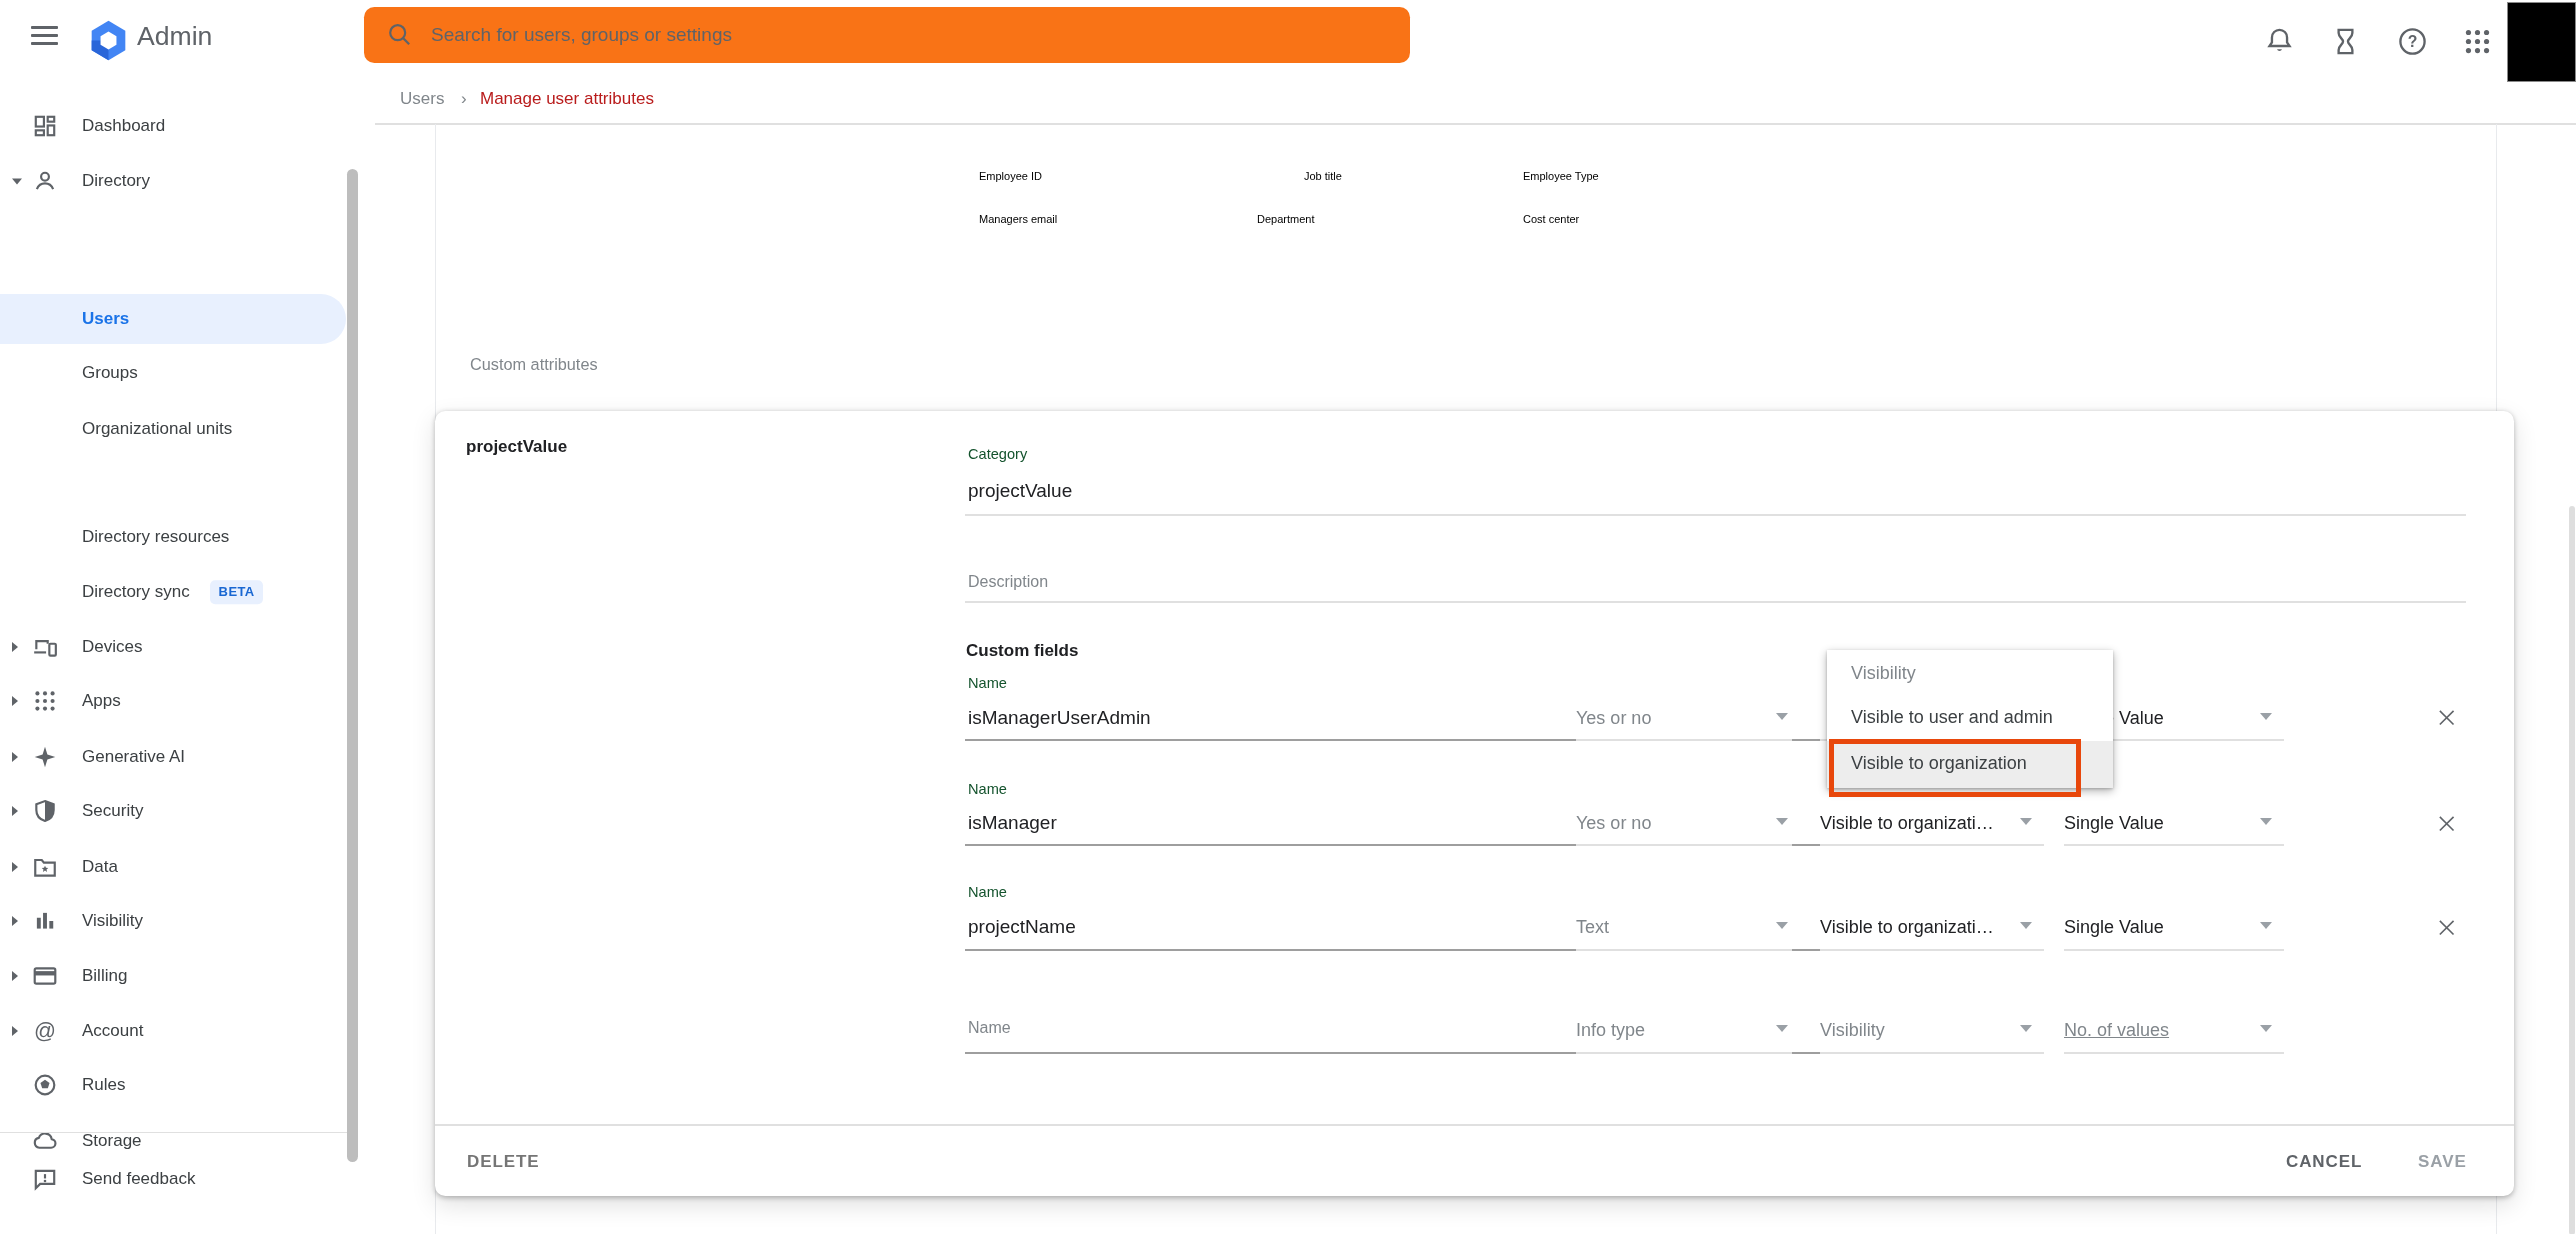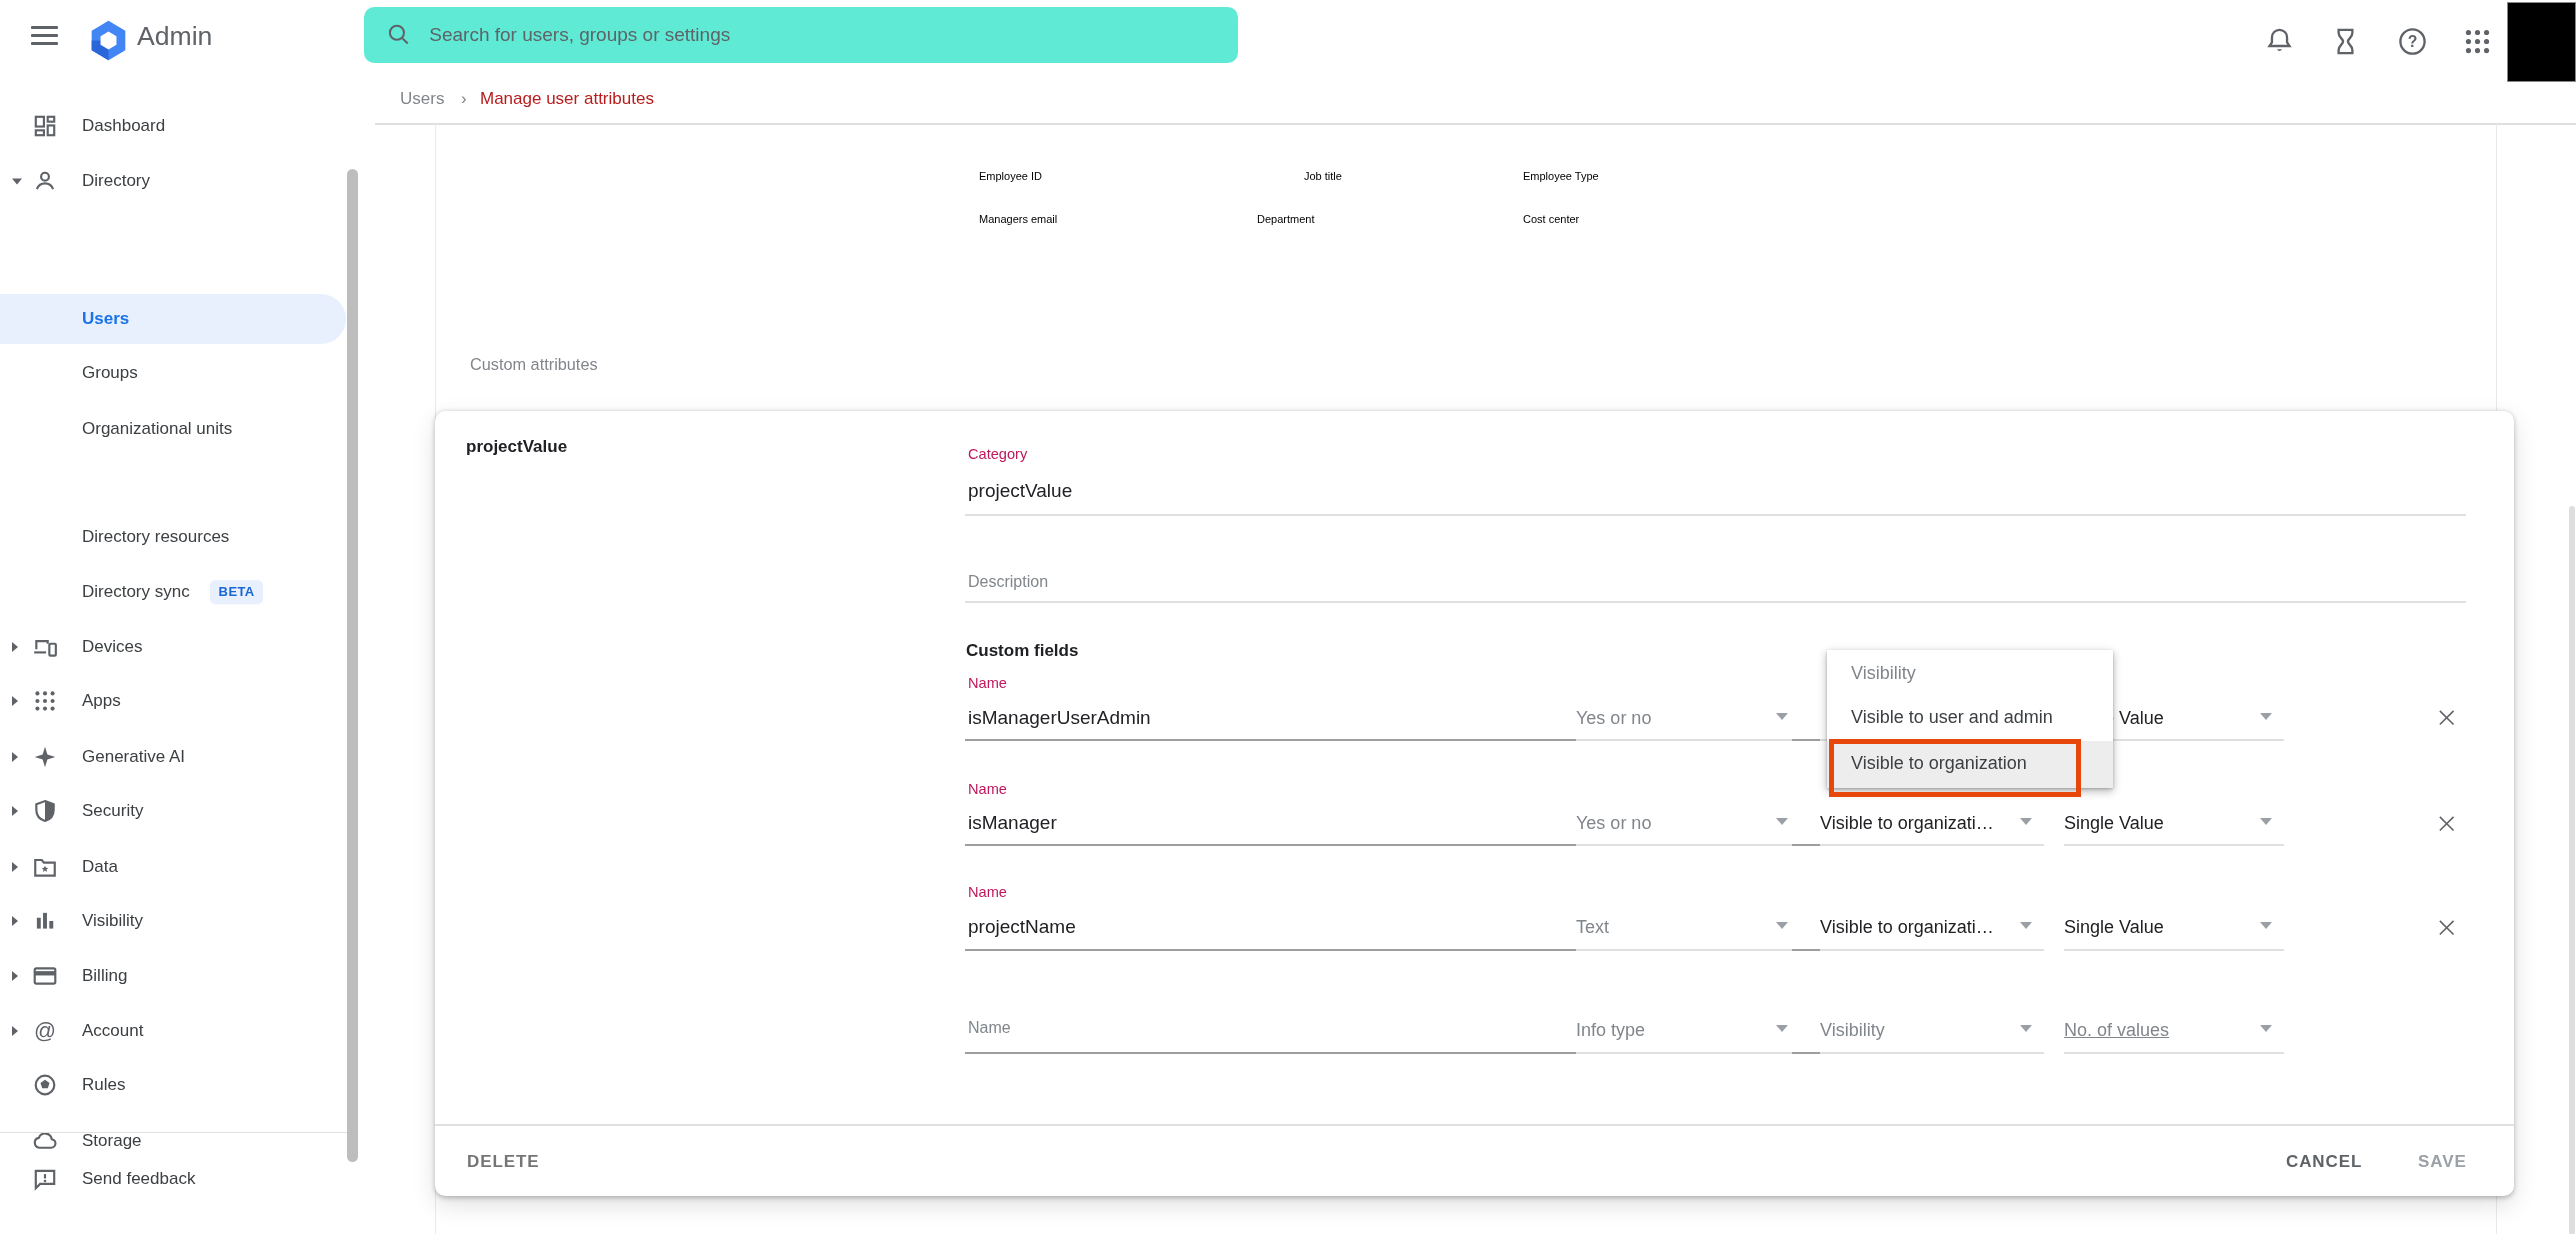--- a/index.html
+++ b/index.html
@@ -4,21 +4,21 @@
 <style>
   html,body{margin:0;padding:0;background:#fff;}
   #root{position:relative;width:2576px;height:1235px;background:#fff;overflow:hidden;
         font-family:"Liberation Sans", sans-serif;color:#202124;}
   .abs{position:absolute;}
   
   .appbar{position:absolute;left:0;top:0;width:2576px;height:82px;background:#fff;}
   .hamburger{position:absolute;left:31px;top:26px;width:27.4px;height:22px;cursor:pointer;}
   .hamburger span{display:block;height:3px;background:#5f6368;margin:0 0 5.1px 0;border-radius:0.9px;}
   .brand-name{position:absolute;left:137px;top:20.6px;font-size:26.6px;color:#5f6368;}
-  .searchbar{position:absolute;left:364px;top:6.9px;width:874px;height:56px;background:#5eead4;
+  .searchbar{position:absolute;left:364px;top:6.9px;width:1046px;height:56px;background:#f97316;
              border-radius:10.3px;display:flex;align-items:center;}
   .searchbar input{border:none;outline:none;background:transparent;font-family:"Liberation Sans",sans-serif;
              font-size:19px;color:#3c4043;width:858px;margin-left:15.4px;}
   .searchbar input::placeholder{color:#5f6368;opacity:1;}
   .topicon{position:absolute;top:22px;width:38px;height:38px;display:flex;align-items:center;justify-content:center;cursor:pointer;}
   .avatar{position:absolute;left:2507px;top:1.7px;width:69px;height:80px;background:#000;border:1.7px solid #8a8a8a;box-sizing:border-box;}
   
   .sidebar{position:absolute;left:0;top:82px;width:375px;height:1153px;background:#fff;}
   .nav-row{position:absolute;left:0;width:360px;height:50px;cursor:pointer;}
   .nav-label{position:absolute;left:82px;top:50%;transform:translateY(-50%);font-size:17px;color:#3c4043;white-space:nowrap;}
@@ -35,21 +35,21 @@
   
   .crumb{position:absolute;top:89px;font-size:17px;white-space:nowrap;}
   .hdiv{position:absolute;left:375px;top:123px;width:2201px;height:1.7px;background:#e0e0e0;}
   .vline{position:absolute;top:124px;width:0.9px;height:1110px;background:#e8eaed;}
   .flabel{position:absolute;font-size:11px;color:#000000;white-space:nowrap;margin-top:45px;}
   .seclabel{position:absolute;left:470px;top:355px;font-size:16.3px;color:#80868b;}
   
   .card{position:absolute;left:435px;top:411px;width:2079px;height:785px;background:#fff;border-radius:10.3px;
         box-shadow:0 1.7px 5.1px rgba(0,0,0,.25), 0 8.6px 24px rgba(0,0,0,.12);z-index:10;}
   .card .title{position:absolute;left:31px;top:26px;font-size:17px;font-weight:bold;color:#202124;}
-  .lbl-sm{position:absolute;font-size:14.6px;color:#be185d;white-space:nowrap;}
+  .lbl-sm{position:absolute;font-size:14.6px;color:#14532d;white-space:nowrap;}
   .val{position:absolute;font-size:19px;color:#202124;white-space:nowrap;}
   .ph{position:absolute;font-size:16px;color:#80868b;white-space:nowrap;}
   .uline{position:absolute;height:1.7px;background:#e0e0e0;}
   .uline.dark{background:#9e9e9e;}
   .selph{position:absolute;font-size:18px;color:#80868b;white-space:nowrap;}
   .selval{position:absolute;font-size:18px;color:#202124;white-space:nowrap;}
   .tri{position:absolute;width:0;height:0;border-left:6px solid transparent;border-right:6px solid transparent;border-top:7.7px solid #9aa0a6;}
   .xbtn{position:absolute;width:27.4px;height:27.4px;cursor:pointer;}
   .foot-div{position:absolute;left:0;top:713px;width:2079px;height:1.7px;background:#e0e0e0;}
   .btn{position:absolute;font-size:17px;font-weight:bold;letter-spacing:0.9px;cursor:pointer;white-space:nowrap;}

